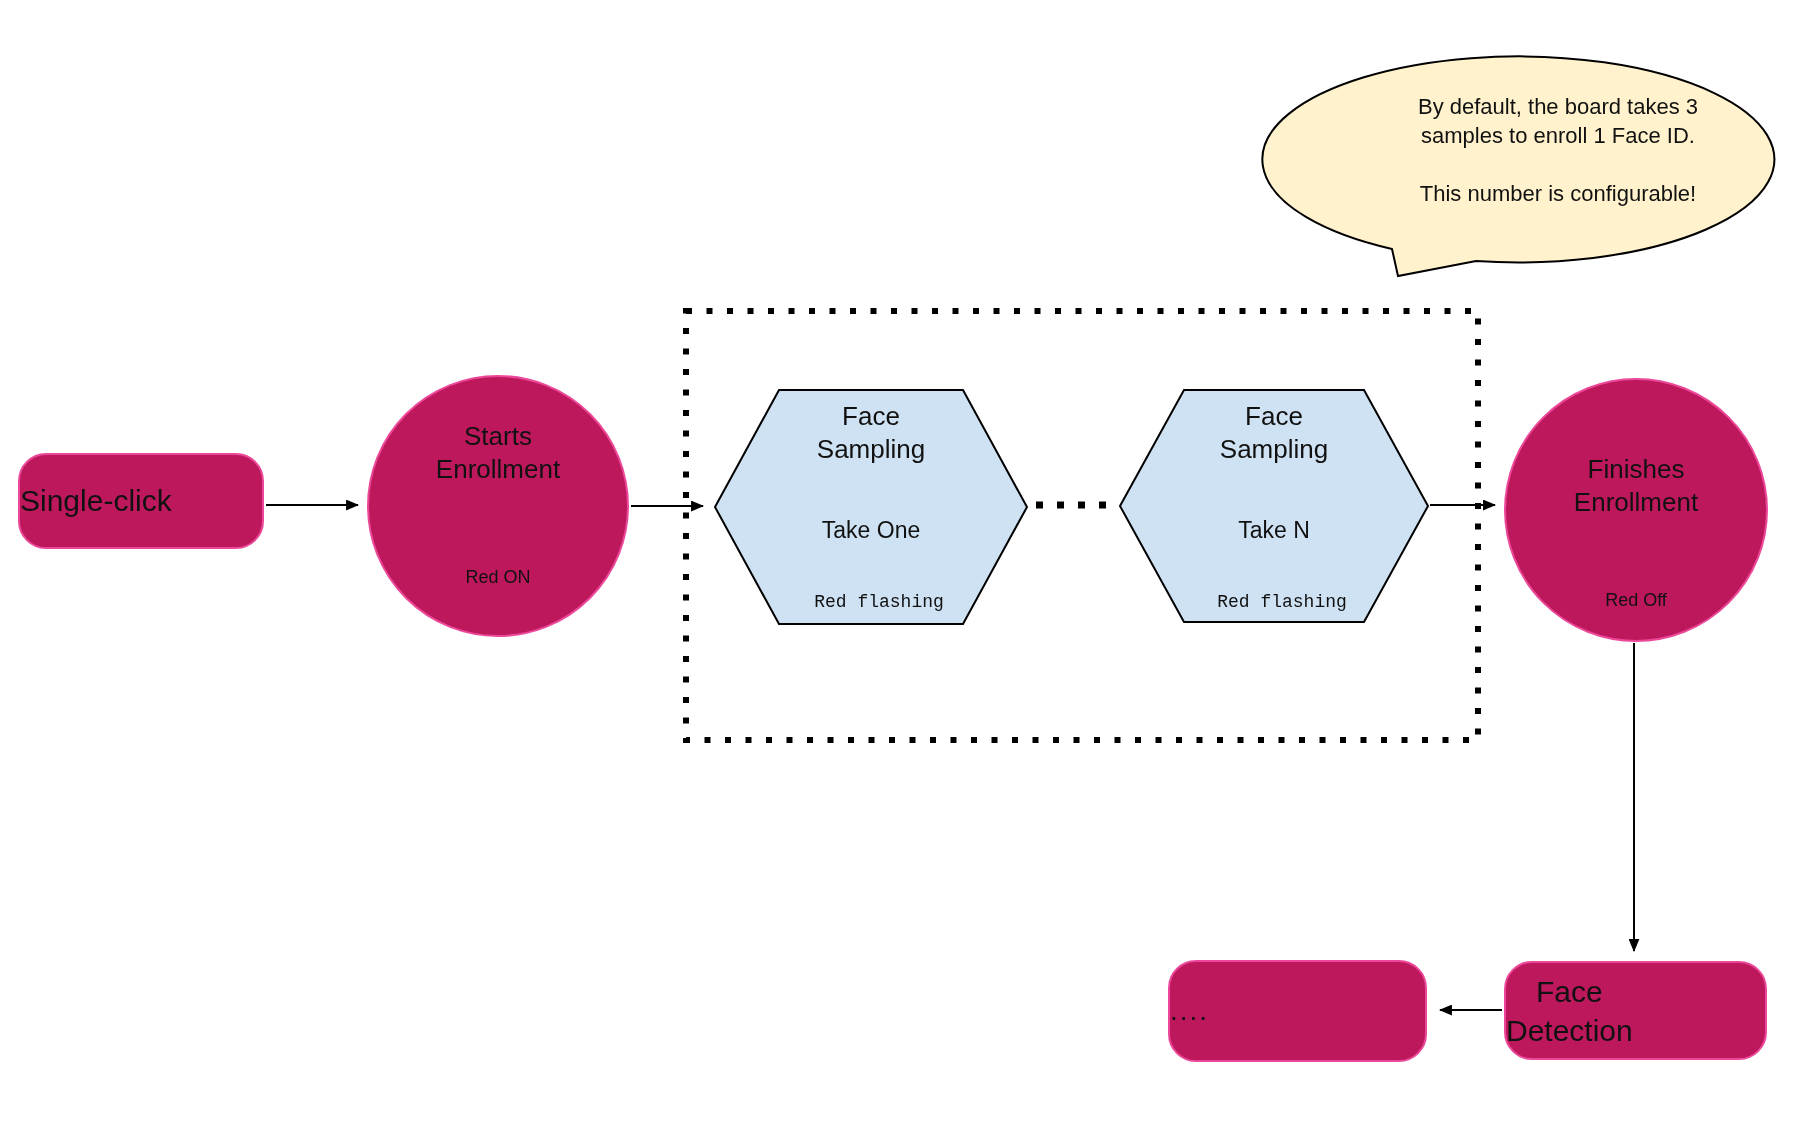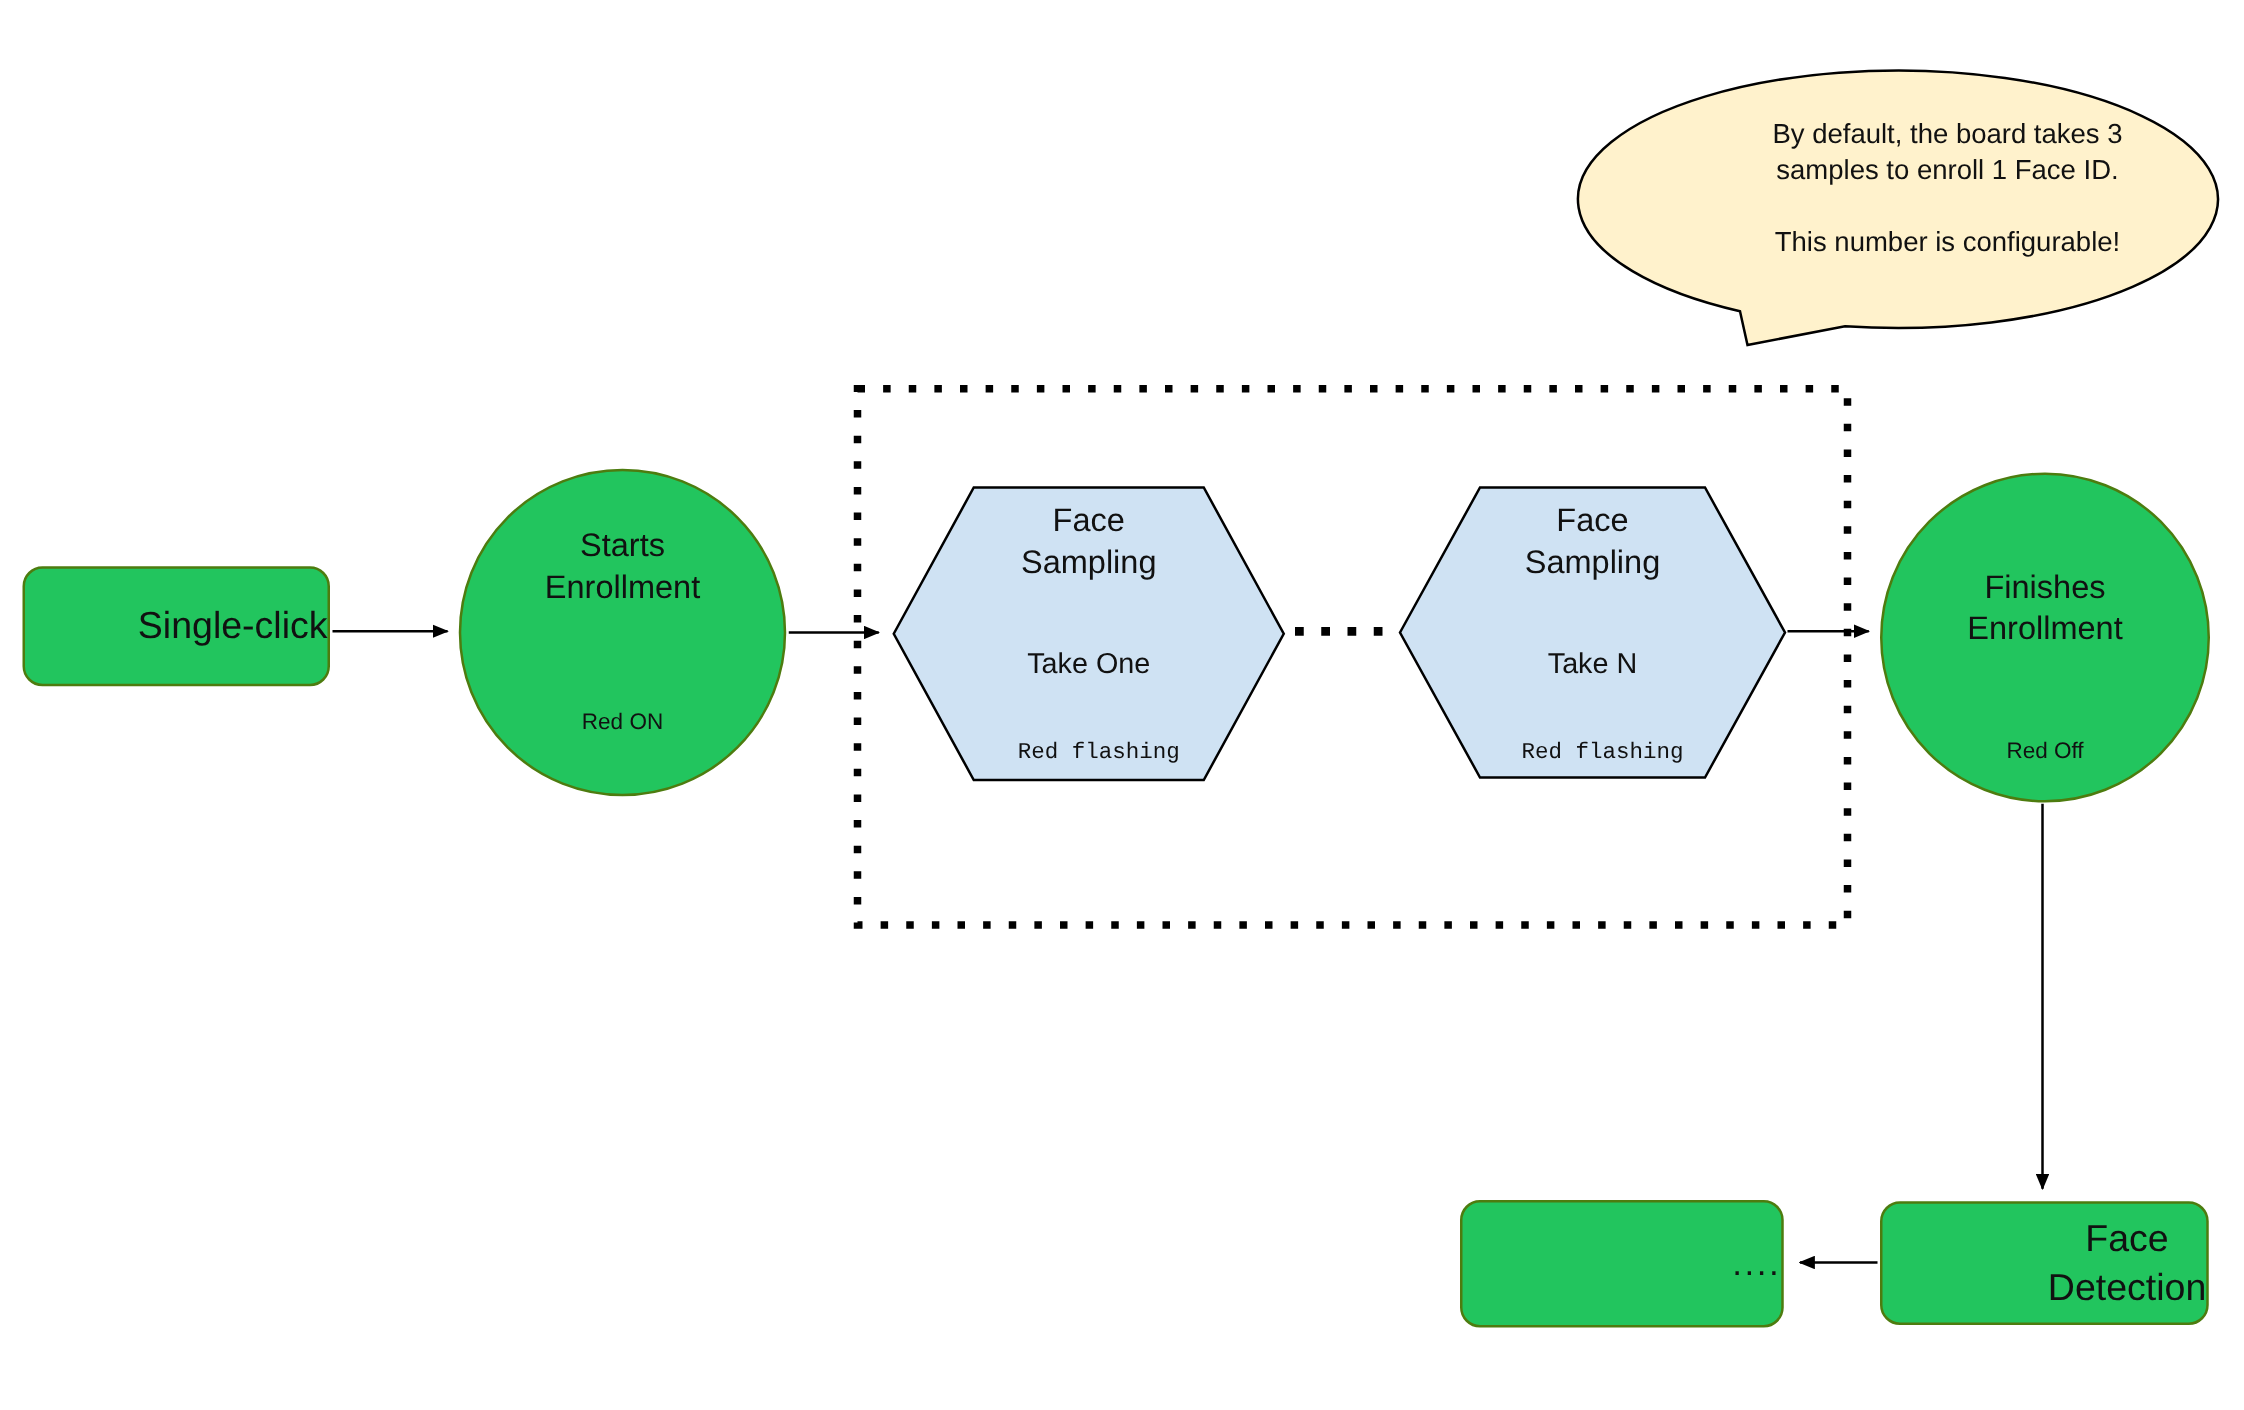--- a/index.html
+++ b/index.html
@@ -6,22 +6,22 @@
   #canvas{
     position:relative;
     width:1795px;height:1128px;
     background:#ffffff;
     font-family:"Liberation Sans","DejaVu Sans",sans-serif;
     color:#111;
     overflow:hidden;
   }
   #connector-layer{position:absolute;left:0;top:0;width:1795px;height:1128px;}
 
-  .node{position:absolute;box-sizing:border-box;background:#22c55e;border:2px solid #4d7c0f;}
-  .rbox{border-radius:16px;display:flex;align-items:center;justify-content:flex-end;}
+  .node{position:absolute;box-sizing:border-box;background:#be185d;border:2px solid #ec4899;}
+  .rbox{border-radius:28px;display:flex;align-items:center;justify-content:flex-start;}
   .circle{border-radius:50%;}
 
   .pre{white-space:pre-line;}
   .center{text-align:center;}
 
   #single-click-box{left:18px;top:453px;width:246px;height:96px;font-size:30px;}
   #ellipsis-box{left:1168px;top:960px;width:259px;height:102px;font-size:28px;letter-spacing:2px;}
   #face-detection-box{left:1504px;top:961px;width:263px;height:99px;font-size:30px;line-height:39px;}
 
   #starts-circle{left:367px;top:375px;width:262px;height:262px;}

